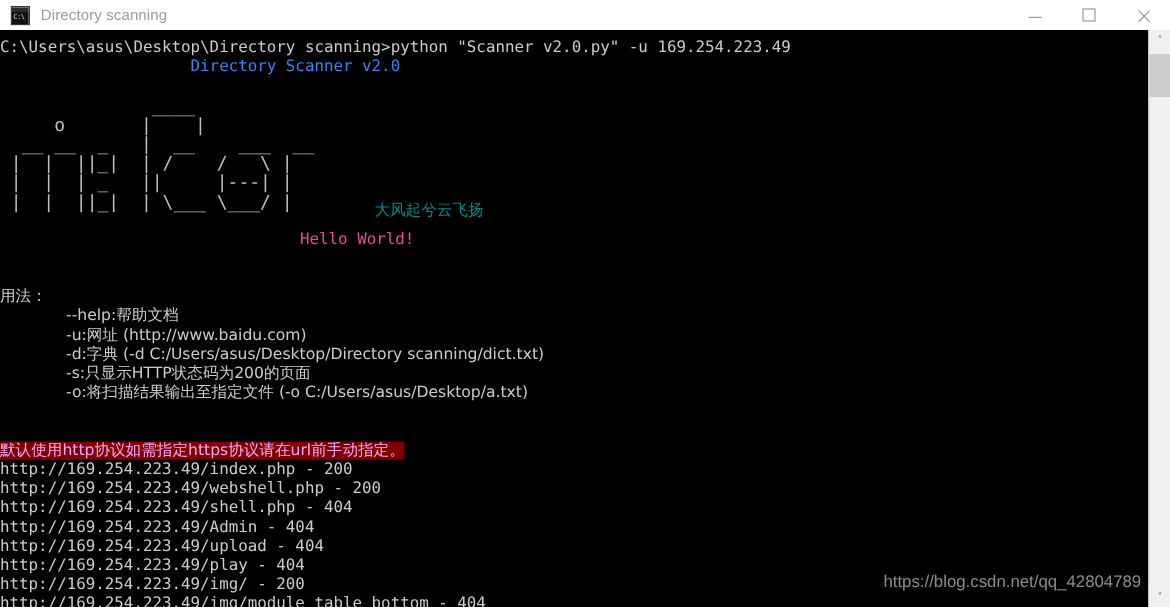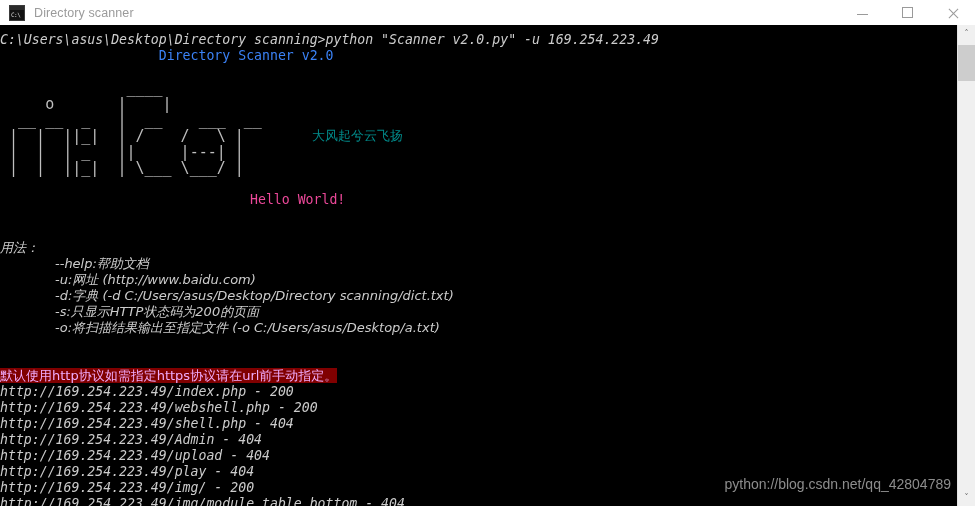--- a/index.html
+++ b/index.html
@@ -139,23 +139,23 @@
     padding-top: 7px;
     box-sizing: border-box;
   }
   .line {
     height: 16px;
     white-space: pre;
     color: #cccccc;
   }
   .indent-blank { height: 16px; }
   .green  { color: #3b82f6; }
-  .cyan   { color: #008b8b; }
+  .cyan   { color: #008b8b; margin-top: 40px; }
   .olive  { color: #ec4899; }
-  .white  { color: #cccccc; font-style: italic; }
+  .white  { color: #cccccc; }
   .redbg  {
     background: #800000;
     color: #f0abfc;
   }
   .ascii {
     font-family: "DejaVu Sans Mono", monospace;
     font-size: 15px;
     line-height: 16px;
     color: #bfbfbf;
     white-space: pre;
@@ -229,21 +229,21 @@
 </head>
 <body>
 
 <div class="window">
 
   <div class="titlebar">
     <div class="title-icon">
       <div class="bar"></div>
       <div class="screen">C:\</div>
     </div>
-    <div class="title-text">Directory scanner</div>
+    <div class="title-text">Directory scanning</div>
 
     <div class="win-controls">
       <div class="win-btn">
         <span class="glyph-min"></span>
       </div>
       <div class="win-btn">
         <span class="glyph-max"></span>
       </div>
       <div class="win-btn">
         <span class="glyph-close"></span>
@@ -253,16 +253,16 @@
 
   <div class="console-wrap">
     <div class="console" id="console-body"><div class="line white">C:\Users\asus\Desktop\Directory scanning&gt;python "Scanner v2.0.py" -u 169.254.223.49</div><div class="line green">                    Directory Scanner v2.0</div><div class="indent-blank"></div><div class="art-row"><span class="ascii">              ____    </span></div><div class="art-row"><span class="ascii">     o       |    |   </span></div><div class="art-row"><span class="ascii">  __ __  _   |  __    ___  __ </span></div><div class="art-row"><span class="ascii"> |  |  ||_|  | /    /   \ |   </span><span class="art-overlay cyan chinese" style="left: 312px;">大风起兮云飞扬</span></div><div class="art-row"><span class="ascii"> |  |  | _   ||     |---| |   </span></div><div class="art-row"><span class="ascii"> |  |  ||_|  | \___ \___/ |   </span></div><div class="indent-blank"></div><div class="line olive" style="padding-left: 250px;">Hello World!</div><div class="indent-blank"></div><div class="indent-blank"></div><div class="line white chinese">用法：</div><div class="line white chinese" style="padding-left: 55px;">--help:帮助文档</div><div class="line white chinese" style="padding-left: 55px;">-u:网址 (http://www.baidu.com)</div><div class="line white chinese" style="padding-left: 55px;">-d:字典 (-d C:/Users/asus/Desktop/Directory scanning/dict.txt)</div><div class="line white chinese" style="padding-left: 55px;">-s:只显示HTTP状态码为200的页面</div><div class="line white chinese" style="padding-left: 55px;">-o:将扫描结果输出至指定文件 (-o C:/Users/asus/Desktop/a.txt)</div><div class="indent-blank"></div><div class="indent-blank"></div><div class="line"><span class="redbg chinese">默认使用http协议如需指定https协议请在url前手动指定。</span></div><div class="line white">http://169.254.223.49/index.php - 200</div><div class="line white">http://169.254.223.49/webshell.php - 200</div><div class="line white">http://169.254.223.49/shell.php - 404</div><div class="line white">http://169.254.223.49/Admin - 404</div><div class="line white">http://169.254.223.49/upload - 404</div><div class="line white">http://169.254.223.49/play - 404</div><div class="line white">http://169.254.223.49/img/ - 200</div><div class="line white">http://169.254.223.49/img/module_table_bottom - 404</div></div>
 
     <div class="scrollbar">
       <div class="sb-arrow">˄</div>
       <div class="sb-thumb"></div>
       <div class="sb-arrow bottom">˅</div>
     </div>
 
-    <div class="watermark">python://blog.csdn.net/qq_42804789</div>
+    <div class="watermark">https://blog.csdn.net/qq_42804789</div>
   </div>
 
 </div>
 
 </body></html>

